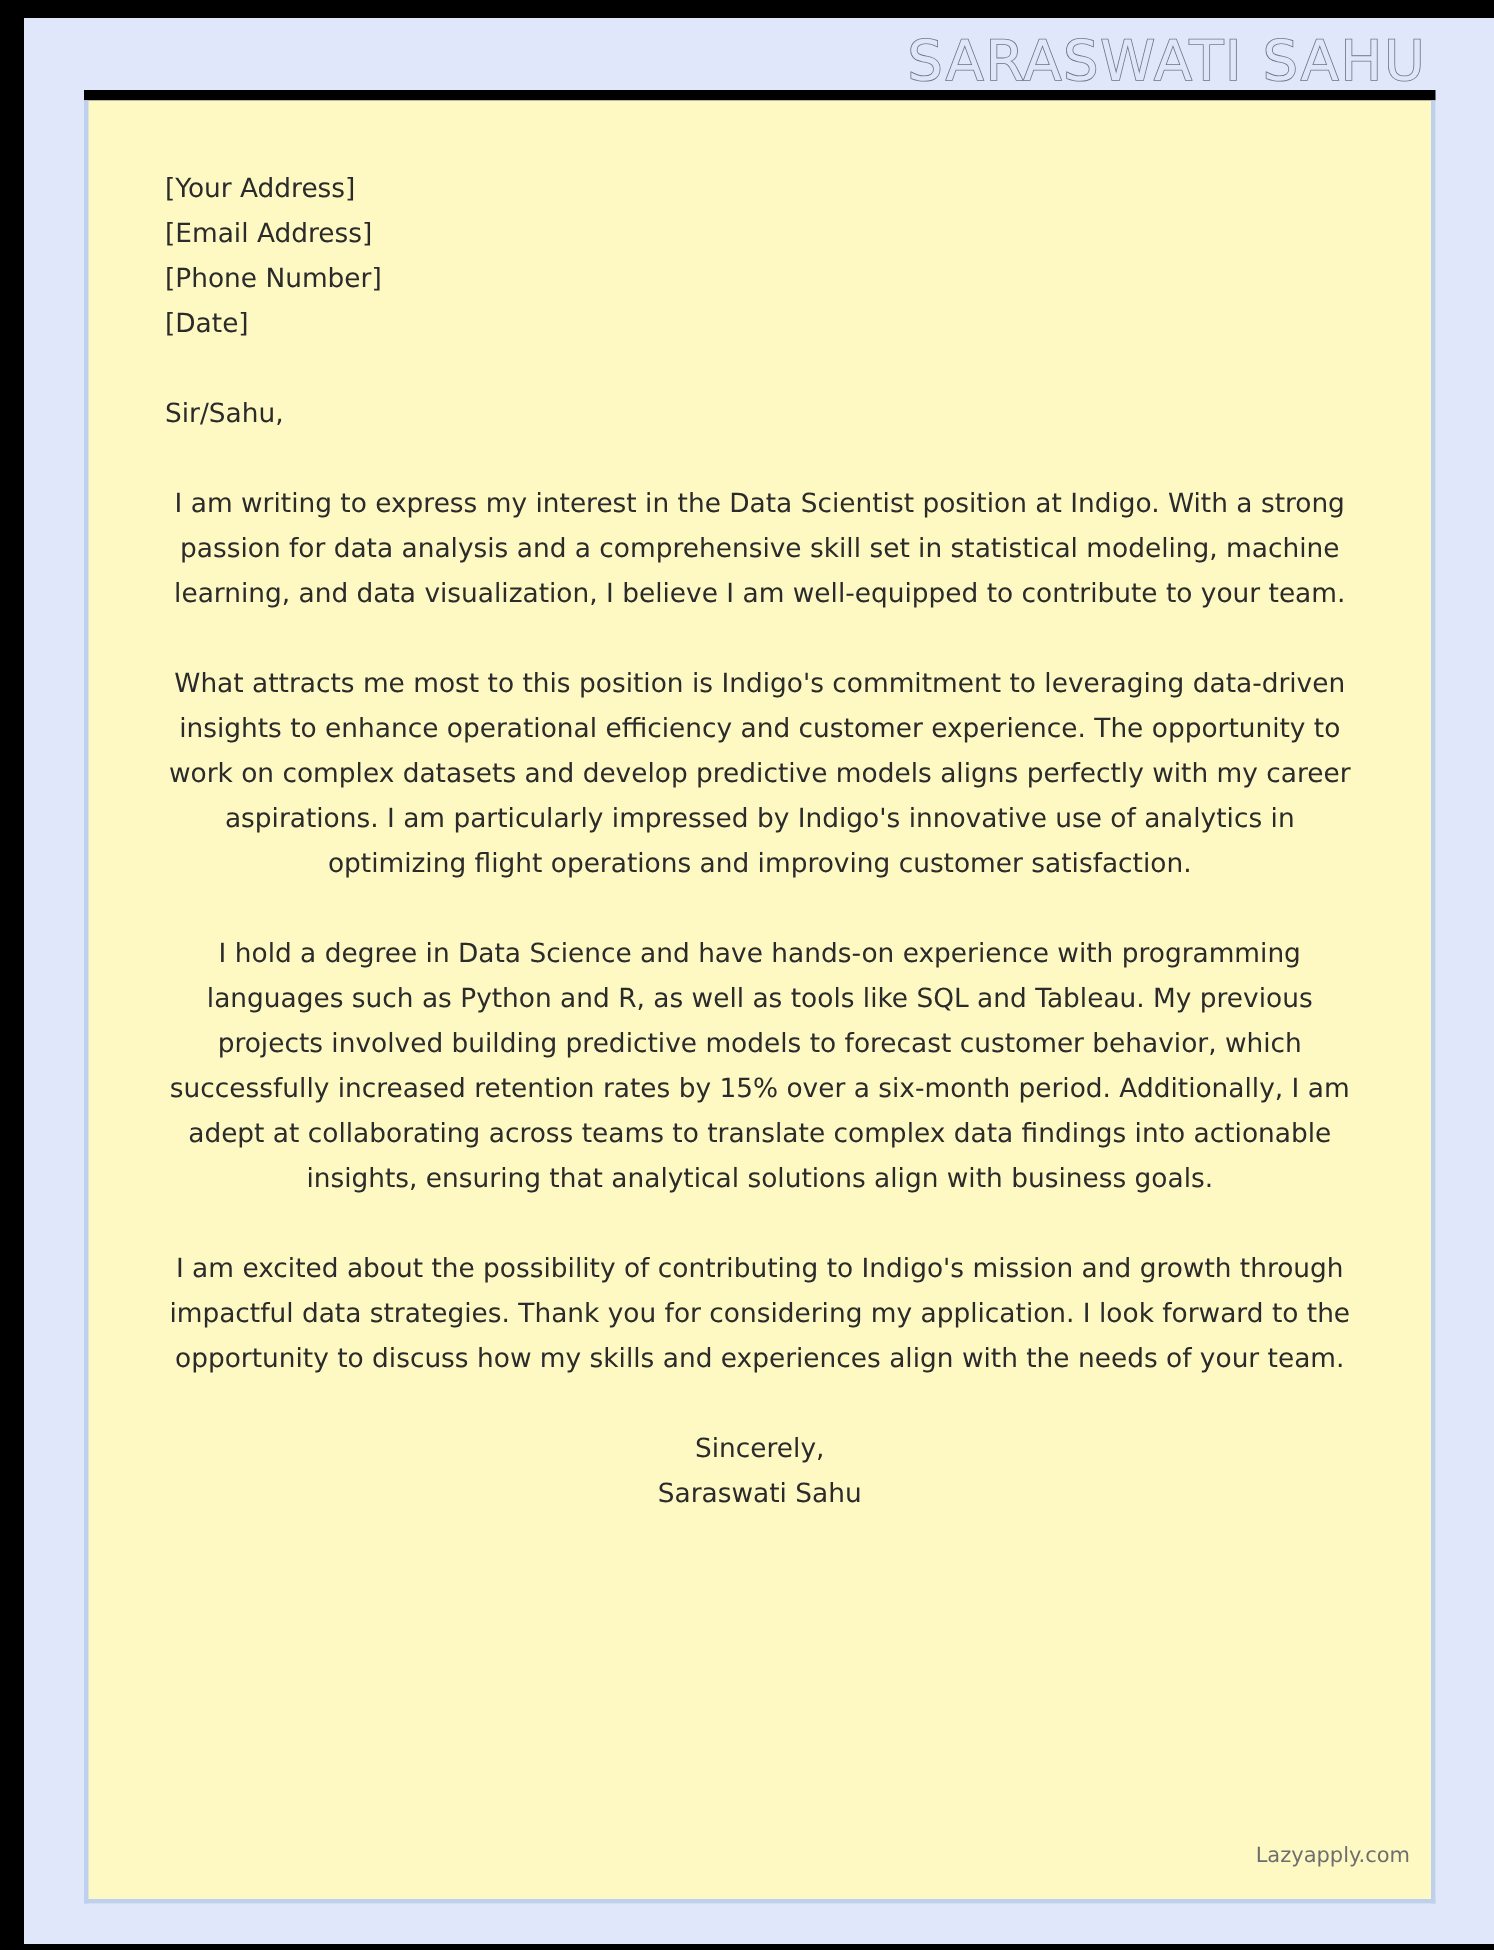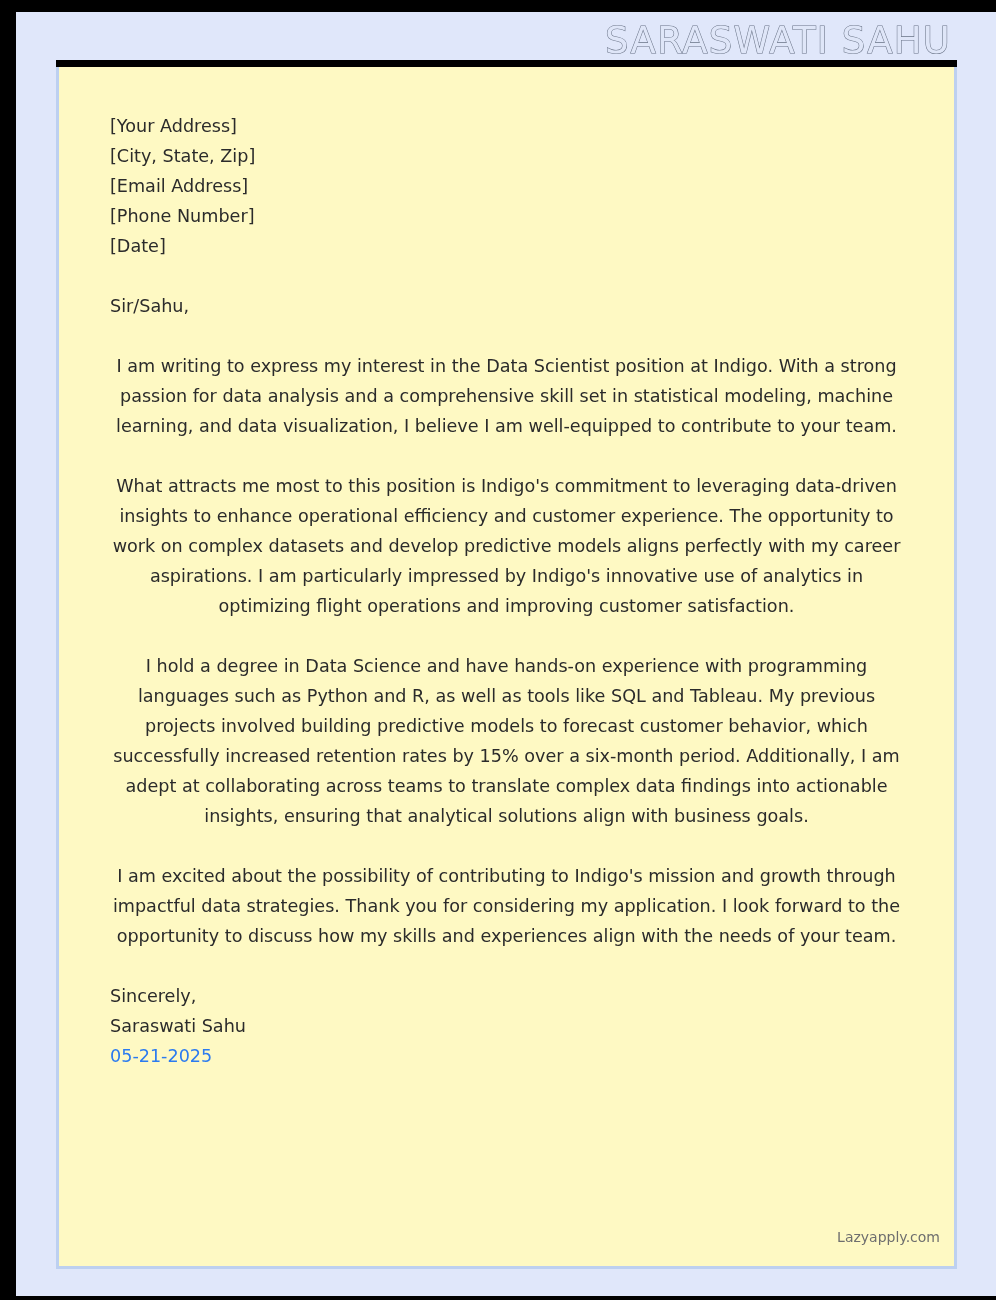--- a/index.html
+++ b/index.html
@@ -112,20 +112,21 @@
   }
   .salutation {
     margin-bottom: 30px;
   }
   .para {
     margin-bottom: 30px;
     text-align: center;
   }
   .sign-block {
     margin-top: 0;
+    text-align: center;
   }
   .date-stamp {
     color: #2b7bf0;
     font-size: 17.6px;
     line-height: 30px;
     font-family: "DejaVu Sans", sans-serif;
     margin: 0;
   }
 
   
@@ -152,37 +153,35 @@
   </div>
 
   <div class="header-rule"></div>
 
   <div class="letter-sheet">
 
     <div class="letter-body">
 
       <div class="addr-block">
         <p class="addr-line">[Your Address]</p>
-        <p class="addr-line">[City, State, Zip]</p>
         <p class="addr-line">[Email Address]</p>
         <p class="addr-line">[Phone Number]</p>
         <p class="addr-line">[Date]</p>
       </div>
 
       <p class="salutation">Sir/Sahu,</p>
 
       <p class="para">I am writing to express my interest in the Data Scientist position at Indigo. With a strong passion for data analysis and a comprehensive skill set in statistical modeling, machine learning, and data visualization, I believe I am well-equipped to contribute to your team.</p>
       <p class="para">What attracts me most to this position is Indigo's commitment to leveraging data-driven insights to enhance operational efficiency and customer experience. The opportunity to work on complex datasets and develop predictive models aligns perfectly with my career aspirations. I am particularly impressed by Indigo's innovative use of analytics in optimizing flight operations and improving customer satisfaction.</p>
       <p class="para">I hold a degree in Data Science and have hands-on experience with programming languages such as Python and R, as well as tools like SQL and Tableau. My previous projects involved building predictive models to forecast customer behavior, which successfully increased retention rates by 15% over a six-month period. Additionally, I am adept at collaborating across teams to translate complex data findings into actionable insights, ensuring that analytical solutions align with business goals.</p>
       <p class="para">I am excited about the possibility of contributing to Indigo's mission and growth through impactful data strategies. Thank you for considering my application. I look forward to the opportunity to discuss how my skills and experiences align with the needs of your team.</p>
 
       <div class="sign-block">
         <p class="sign-line">Sincerely,</p>
         <p class="sign-line">Saraswati Sahu</p>
-        <p class="date-stamp">05-21-2025</p>
       </div>
 
     </div>
 
     <div class="sheet-footer">Lazyapply.com</div>
 
   </div>
 </div>
 
 </body></html>

